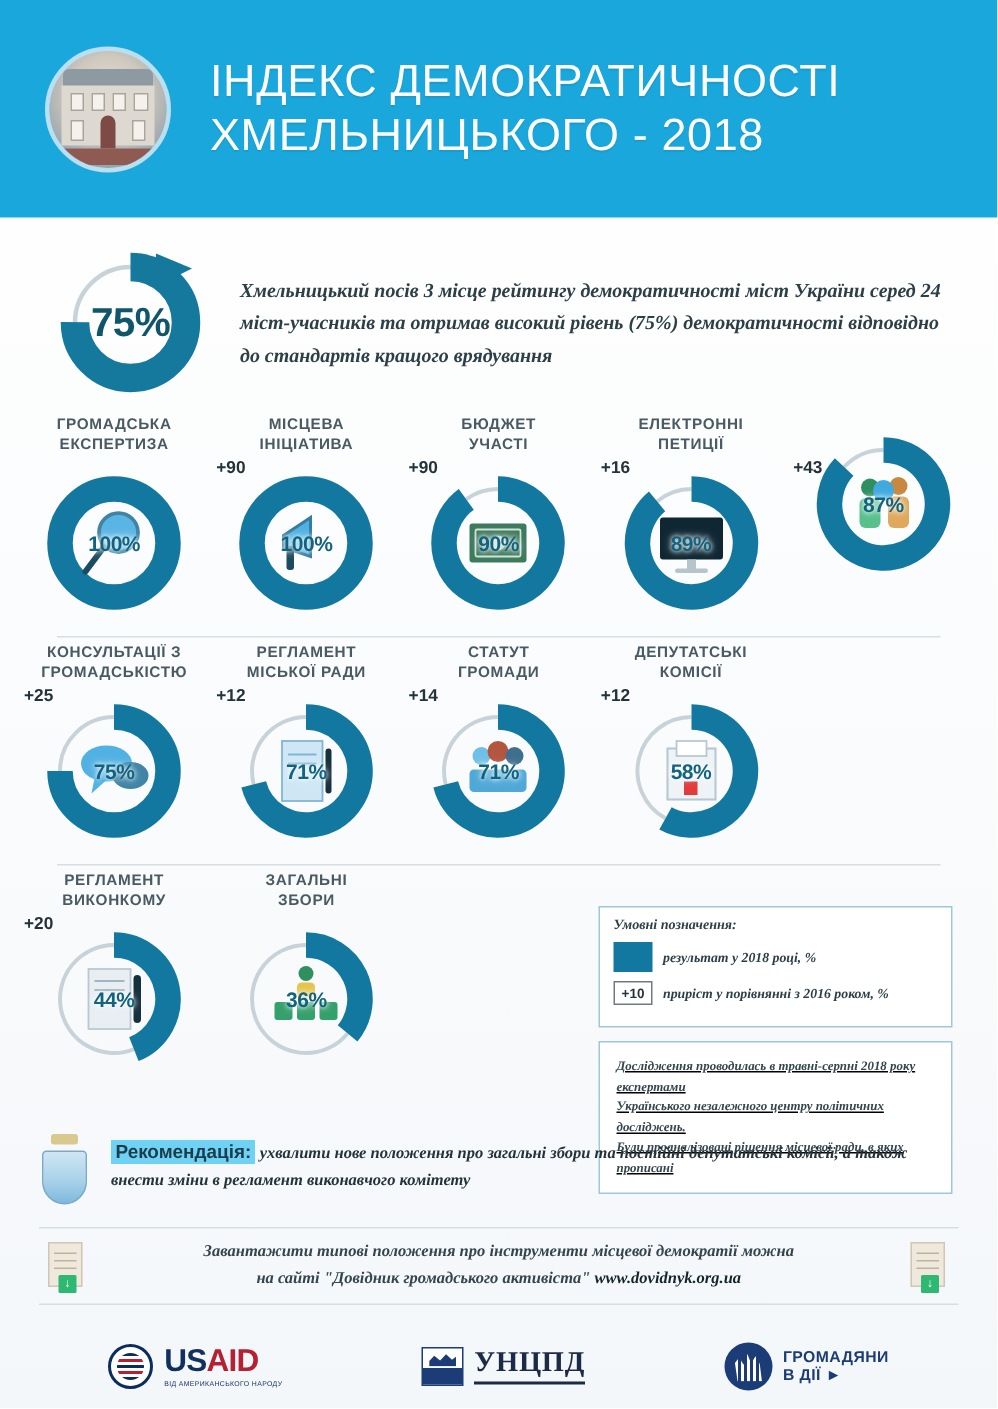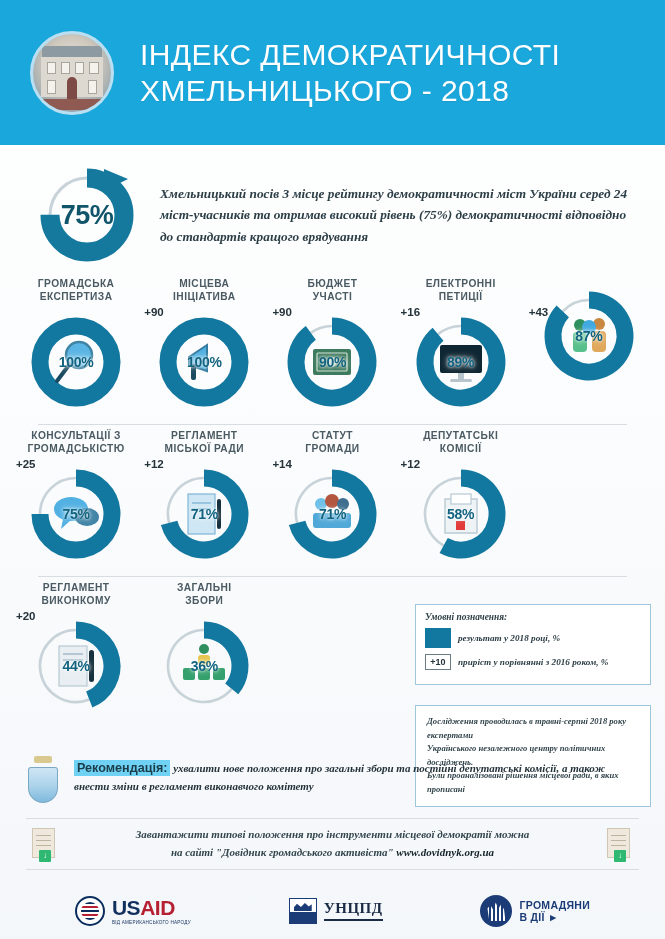--- a/index.html
+++ b/index.html
@@ -103,42 +103,43 @@
     left: 4px; top: 29px;
     font-size: 11.5px; font-weight: 700; color: #24323a;
   }
   
   .ic { position: absolute; left: 50%; top: 50%; transform: translate(-50%,-50%); width: 54px; height: 50px; }
 
   
   .sep { height: 1px; background: #d7dde1; margin: 10px 26px 4px; }
 
   
-  .side { position: absolute; right: 14px; top: 604px; width: 236px; }
+  .side { position: absolute; right: 30px; top: 604px; width: 236px; }
   .legend-box {
     border: 1px solid #9ec6dd;
     background: #ffffff;
     padding: 7px 9px 8px;
   }
   .legend-title { font-size: 9.4px; font-style: italic; color: #2c3e46; font-family:"Liberation Serif",serif; font-weight:700; margin-bottom: 6px; }
   .legend-row { display: flex; align-items: center; gap: 7px; margin-bottom: 6px; }
   .legend-swatch { width: 26px; height: 20px; background: #13789f; flex: 0 0 26px; }
   .legend-chip {
     width: 26px; height: 16px; flex: 0 0 26px;
     border: 1px solid #6c7c85; background: #fff;
     font-size: 9px; font-weight: 700; color: #24323a;
     display: flex; align-items: center; justify-content: center;
   }
   .legend-lbl { font-size: 9.2px; font-style: italic; color: #2c3e46; font-family:"Liberation Serif",serif; font-weight:700; }
 
   .method-box {
-    margin-top: 20px;
+    margin-top: 9px;
     border: 1px solid #9ec6dd;
     background: #ffffff;
     padding: 9px 11px 10px;
+    text-decoration: underline;
   }
   .method-box p {
     font-size: 8.6px; line-height: 1.58; color: #33454d;
     font-style: italic; font-family: "Liberation Serif", serif; font-weight: 700;
   }
 
   
   .rec {
     position: absolute; left: 0; right: 0; top: 756px;
     padding: 0 26px;
@@ -190,21 +191,21 @@
   .usaid-seal::after {
     content:""; position:absolute; inset:4px; border-radius:50%;
     background: repeating-linear-gradient(180deg,#0a2d5e 0 2px,#fff 2px 4px,#b52033 4px 6px,#fff 6px 8px);
   }
   .usaid-word { font-size: 21px; font-weight: 700; letter-spacing: -.5px; line-height: 1; }
   .usaid-word .u1 { color: #12305e; }
   .usaid-word .u2 { color: #b52033; }
   .usaid-sub { font-size: 4.6px; color: #12305e; letter-spacing: .25px; margin-top: 2px; }
   .uncpd-mark { width: 28px; height: 26px; background: linear-gradient(180deg,#ffffff 55%, #1c3c77 55%); border: 1px solid #1c3c77; flex: 0 0 28px; position: relative; }
   .uncpd-mark::before { content:""; position:absolute; left:4px; top:3px; width:18px; height:9px; background:#1c3c77; clip-path: polygon(0 60%,18% 20%,40% 55%,62% 10%,84% 50%,100% 25%,100% 100%,0 100%); }
-  .uncpd-word { font-size: 15px; font-weight: 700; color: #1b2b45; font-family: "Liberation Serif", serif; letter-spacing: .5px; line-height: 1; }
+  .uncpd-word { font-size: 19px; font-weight: 700; color: #1b2b45; font-family: "Liberation Serif", serif; letter-spacing: .5px; line-height: 1; }
   .uncpd-rule { height: 2px; background: #1b2b45; margin-top: 3px; }
   .gia-circle {
     width: 32px; height: 32px; border-radius: 50%;
     background: #1c3c77; flex: 0 0 32px; position: relative; overflow: hidden;
   }
   .gia-circle::after {
     content:""; position:absolute; left:7px; top:6px; width:18px; height:20px;
     background: repeating-linear-gradient(90deg,#fff 0 2px,transparent 2px 4px);
     clip-path: polygon(10% 100%,0 38%,16% 20%,32% 44%,46% 8%,60% 40%,76% 16%,92% 42%,100% 100%);
   }

